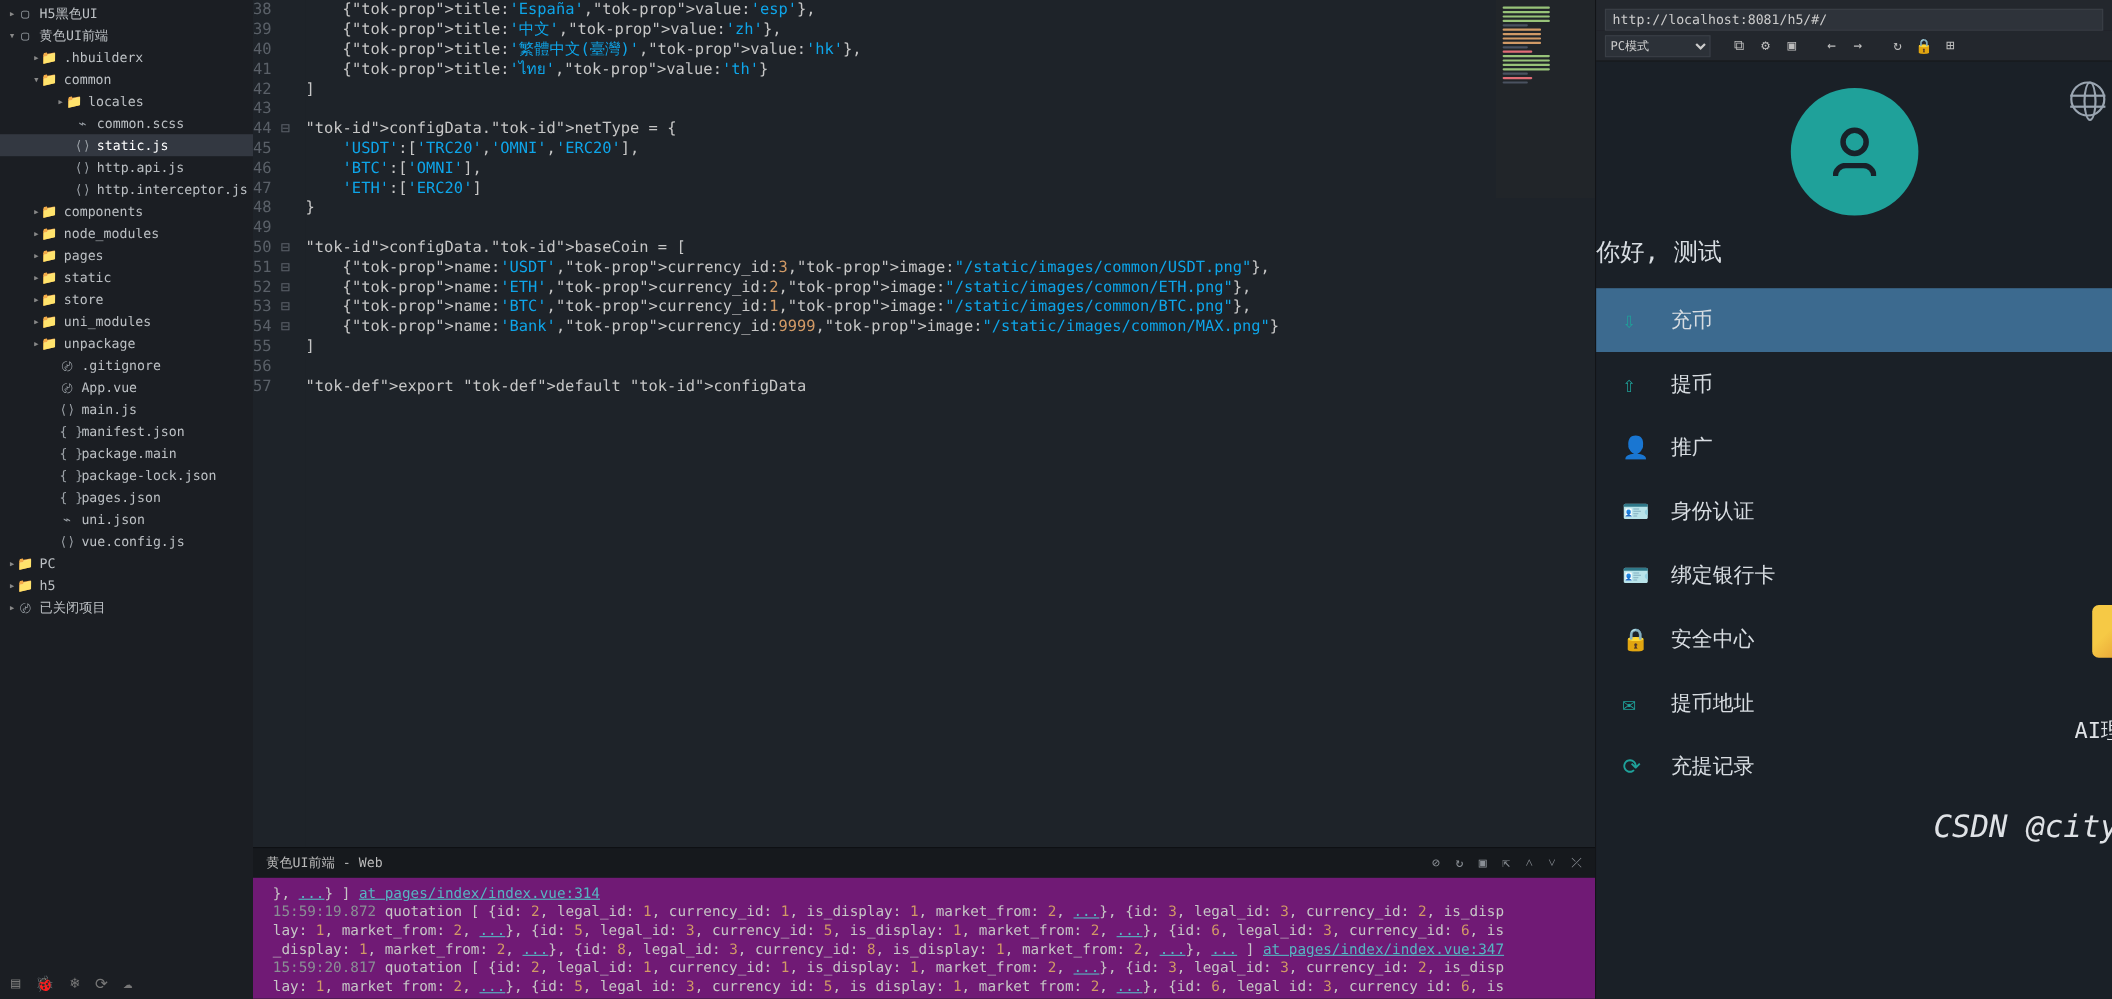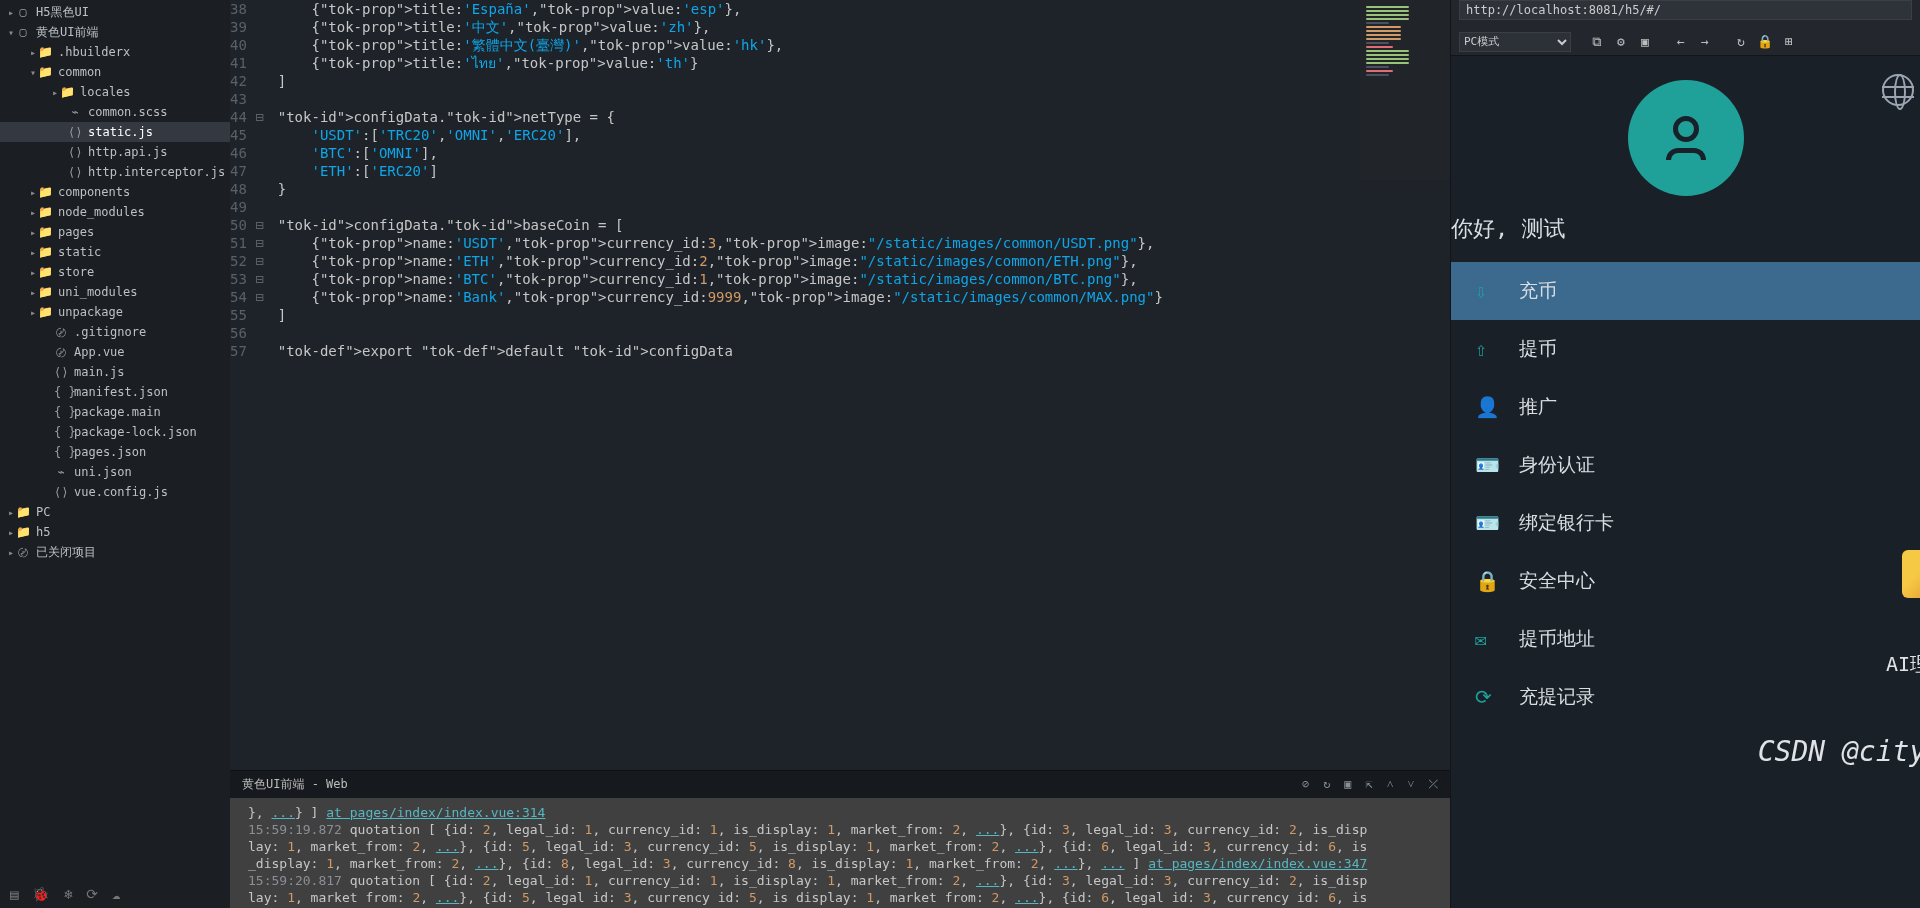--- a/index.html
+++ b/index.html
@@ -31,32 +31,32 @@
 .minimap i{display:block;height:2px;margin-bottom:2px;border-radius:1px;}
 .mm-g{background:#98c379;width:55%;}
 .mm-o{background:#d19a66;width:45%;}
 .mm-r{background:#e06c75;width:35%;}
 .mm-b{background:#4a5260;width:30%;}
 
 
 .console-tab{height:28px;background:#16191d;border-top:1px solid #0e1013;display:flex;align-items:center;padding:0 12px;color:#bbb;font-size:12px;justify-content:space-between;}
 .console-icons{display:flex;gap:14px;color:#8a8f95;}
 .console-icons span{font-size:12px;}
-.console{background:#404040;color:#c6c6c6;font-family:Consolas,monospace;font-size:13px;line-height:17px;padding:6px 18px;height:110px;overflow:hidden;white-space:pre-wrap;}
+.console{background:#701a75;color:#c6c6c6;font-family:Consolas,monospace;font-size:13px;line-height:17px;padding:6px 18px;height:110px;overflow:hidden;white-space:pre-wrap;}
 .console .lk{color:#56b6c2;text-decoration:underline;}
 .console .nm{color:#d19a66;}
 .console .ts{color:#8a8f95;}
 .console .elps{color:#56b6c2;text-decoration:underline;}
 
 
 .right{width:470px;background:#1b1e23;display:flex;flex-direction:column;flex-shrink:0;border-left:1px solid #121417;}
-.addr{height:28px;display:flex;align-items:flex-start;background:#23272d;padding:0 8px;}
+.addr{height:28px;display:flex;align-items:flex-end;background:#23272d;padding:0 8px;}
 .addr input{flex:1;background:#2e333a;border:1px solid #3a3f46;color:#ccc;font-size:12px;height:20px;padding:0 6px;}
 .toolbar{height:28px;display:flex;align-items:center;background:#23272d;padding:0 8px;gap:4px;border-bottom:1px solid #121417;}
-.toolbar select{background:#2c3138;border:1px solid #3a3f46;color:#ccc;font-size:11px;height:20px;width:112px;}
+.toolbar select{background:#2c3138;border:1px solid #3a3f46;color:#ccc;font-size:11px;height:20px;width:96px;}
 .tbicon{width:20px;height:20px;display:flex;align-items:center;justify-content:center;color:#bdbdbd;font-size:13px;}
 .spacer{width:8px;}
 
 
 .preview{flex:1;background:#1a2027;position:relative;overflow:hidden;}
 .globe{position:absolute;right:6px;top:18px;width:32px;height:32px;border:2px solid #9aa5b1;border-radius:50%;}
 .globe:before,.globe:after{content:"";position:absolute;border:2px solid #9aa5b1;}
 .globe:before{left:10px;top:-2px;width:8px;height:32px;border-radius:50%;}
 .globe:after{left:-2px;top:10px;width:32px;height:8px;border-left:none;border-right:none;}
 .avatar{width:116px;height:116px;border-radius:50%;background:#1fa19a;margin:24px auto 18px;display:flex;align-items:center;justify-content:center;flex-direction:column;gap:6px;}

